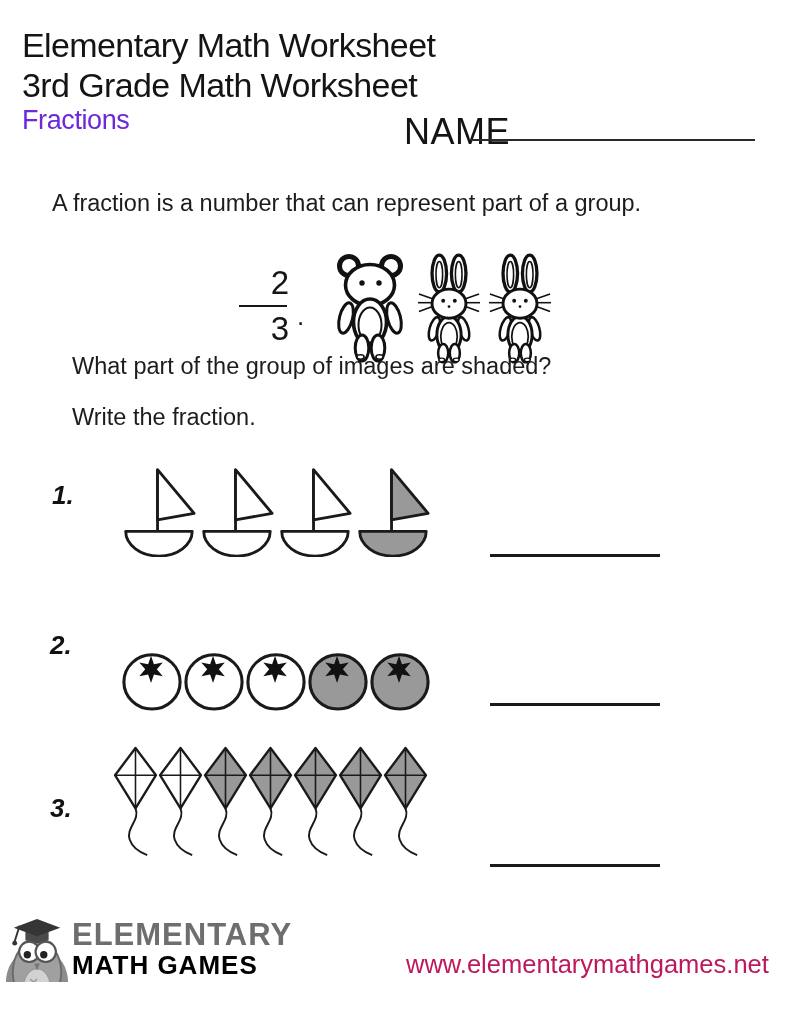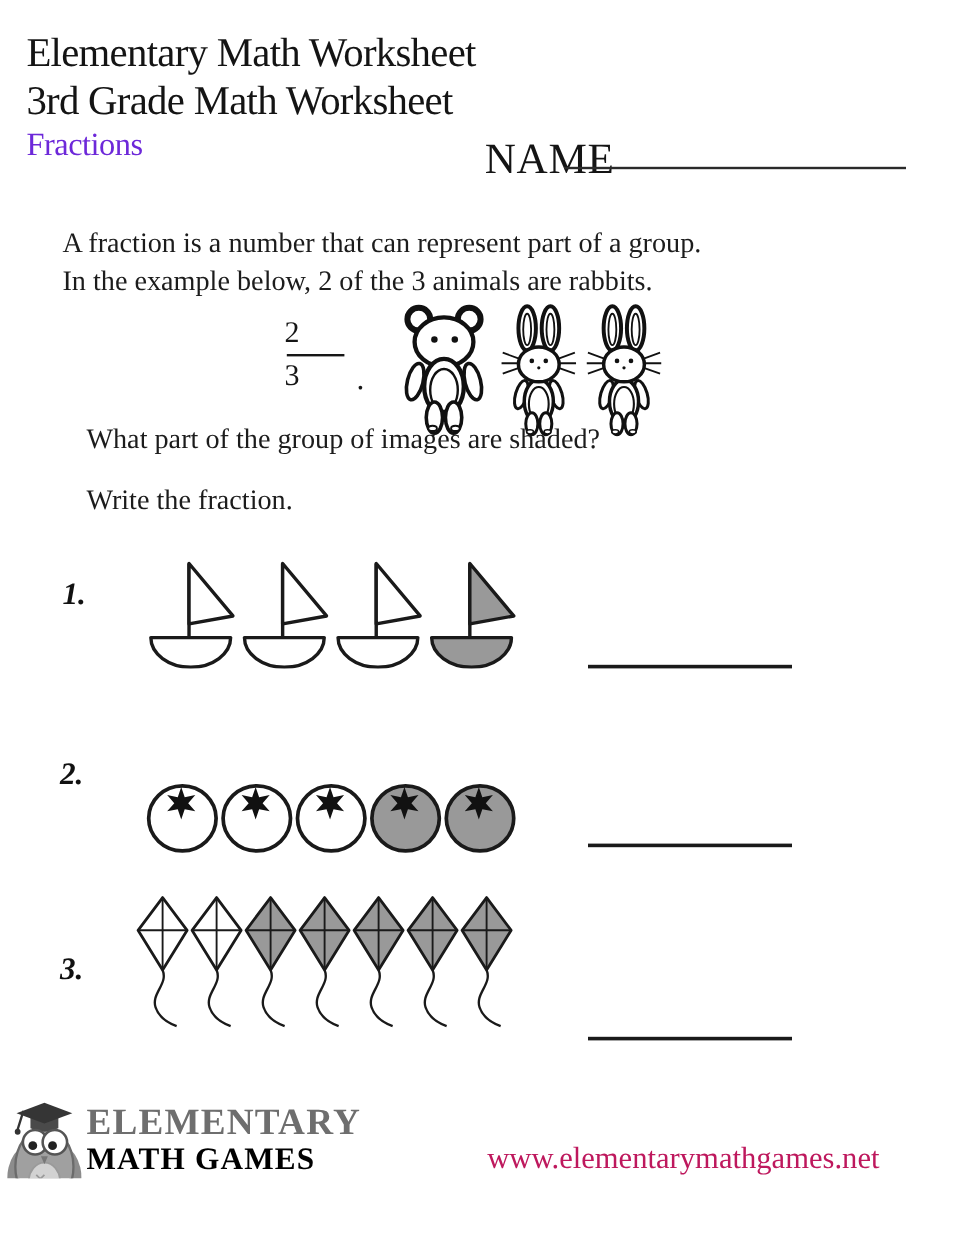--- a/index.html
+++ b/index.html
@@ -1,26 +1,26 @@
 <!DOCTYPE html>
 <html><head>
 <meta charset="utf-8">
 <style>
   html,body{margin:0;padding:0;background:#fff;}
   .page{
     position:relative;width:800px;height:982px;background:#ffffff;
-    font-family:Liberation Serif, serif;color:#1a1a1a;overflow:hidden;
+    font-family:Liberation Sans, sans-serif;color:#1a1a1a;overflow:hidden;
   }
   .abs{position:absolute;}
   .title{font-size:34px;letter-spacing:-0.6px;color:#141414;white-space:nowrap;}
   .topic{font-size:27px;letter-spacing:-0.4px;color:#6d28d9;}
   .name-label{font-size:36px;letter-spacing:0.5px;color:#141414;}
   .name-line{border-bottom:2.5px solid #2a2a2a;height:26px;}
   .body-text{font-size:23.5px;color:#1c1c1c;white-space:nowrap;}
-  .fraction{width:52px;text-align:left;font-size:25px;color:#161616;}
+  .fraction{width:52px;text-align:right;font-size:33px;color:#161616;}
   .fraction .bar{display:block;border-top:2.6px solid #161616;margin:3px 2px;}
   .period{font-size:26px;color:#161616;}
   .example-animals{display:flex;align-items:flex-end;gap:7px;}
   .q-number{font-size:26px;font-weight:bold;font-style:italic;color:#111;}
   .q-images{display:flex;align-items:flex-start;}
   .answer-line{border-bottom:3px solid #1a1a1a;height:10px;width:170px;}
   .logo-block{line-height:31px;white-space:nowrap;}
   .logo-l1{font-size:31px;font-weight:bold;letter-spacing:1px;color:#6e6e6e;}
   .logo-l2{font-size:26px;font-weight:bold;letter-spacing:1px;color:#000000;}
   .site-url{font-size:25.5px;color:#be185d;white-space:nowrap;}
@@ -30,21 +30,20 @@
 
 <div class="page">
 
   <div class="abs title" style="left:22px;top:26px;">Elementary Math Worksheet</div>
   <div class="abs title" style="left:22px;top:66px;">3rd Grade Math Worksheet</div>
   <div class="abs topic" style="left:22px;top:105px;">Fractions</div>
   <div class="abs name-label" style="left:404px;top:111px;">NAME</div>
   <div class="abs name-line" style="left:470px;top:113px;width:285px;"></div>
 
   <div class="abs body-text" style="left:52px;top:190px;">A fraction is a number that can represent part of a group.</div>
-  <div class="abs body-text" style="left:52px;top:222px;">In the example below, 2 of the 3 animals are rabbits.</div>
 
   <div class="abs fraction" style="left:237px;top:264px;">
     <span>2</span>
     <span class="bar"></span>
     <span>3</span>
   </div>
   <div class="abs period" style="left:297px;top:301px;">.</div>
   <div class="abs example-animals" style="left:332px;top:252px;">
       <svg viewBox="0 0 78 112" width="78" height="112">
       <circle cx="17" cy="14" r="9.5" fill="#fff" stroke="#111" stroke-width="5"></circle>

